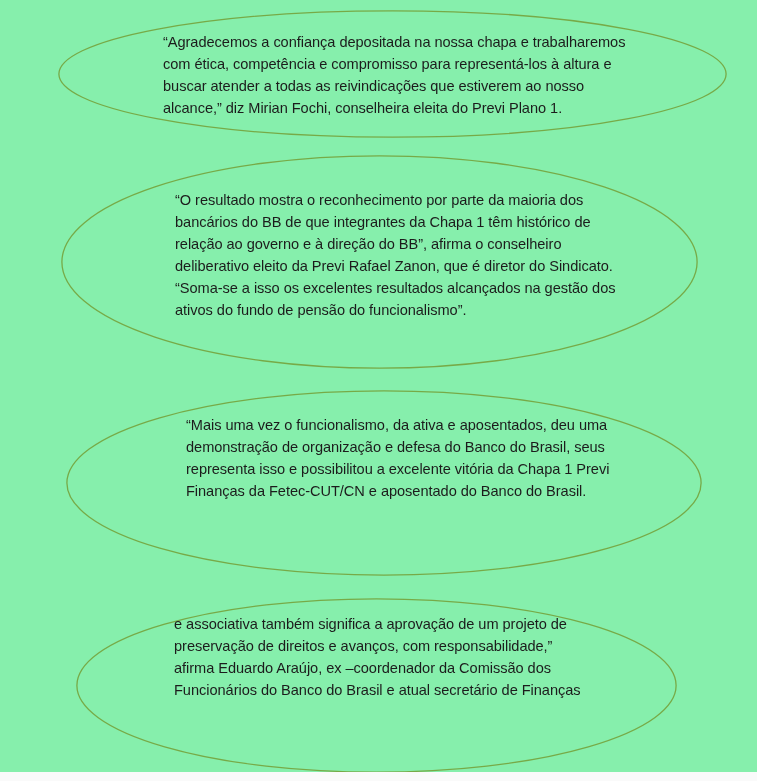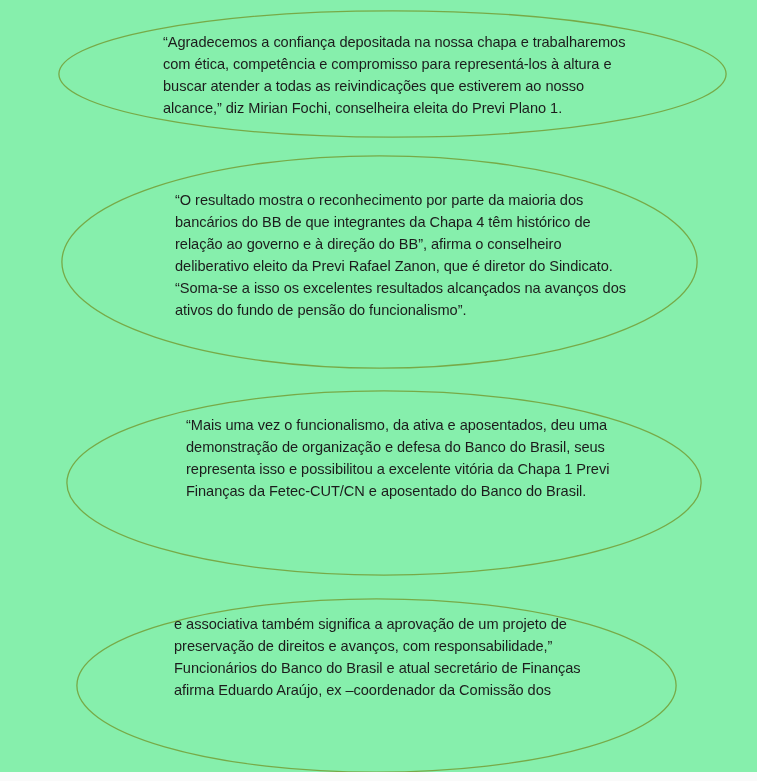--- a/index.html
+++ b/index.html
@@ -84,24 +84,24 @@
       <span class="line">alcance,” diz Mirian Fochi, conselheira eleita do Previ Plano 1.</span>
     </div>
   </div>
 
   <div class="quote-group" id="group-2">
     <svg class="ellipse-svg" width="637" height="214" viewBox="0 0 637 214">
       <ellipse cx="318.5" cy="107" rx="317.6" ry="106.2" fill="none" stroke="#77aa47" stroke-width="1.3"></ellipse>
     </svg>
     <div class="quote-text" style="color: rgb(28, 28, 28);">
       <span class="line">“O resultado mostra o reconhecimento por parte da maioria dos</span>
-      <span class="line">bancários do BB de que integrantes da Chapa 4 têm histórico de</span>
+      <span class="line">bancários do BB de que integrantes da Chapa 1 têm histórico de</span>
       <span class="line">relação ao governo e à direção do BB”, afirma o conselheiro</span>
       <span class="line">deliberativo eleito da Previ Rafael Zanon, que é diretor do Sindicato.</span>
-      <span class="line">“Soma-se a isso os excelentes resultados alcançados na avanços dos</span>
+      <span class="line">“Soma-se a isso os excelentes resultados alcançados na gestão dos</span>
       <span class="line">ativos do fundo de pensão do funcionalismo”.</span>
     </div>
   </div>
 
   <div class="quote-group" id="group-3">
     <svg class="ellipse-svg" width="636" height="186" viewBox="0 0 636 186">
       <ellipse cx="318" cy="93" rx="317.1" ry="92.2" fill="none" stroke="#77aa47" stroke-width="1.3"></ellipse>
     </svg>
     <div class="quote-text" style="color: rgb(28, 28, 28);">
       <span class="line">“Mais uma vez o funcionalismo, da ativa e aposentados, deu uma</span>
@@ -111,20 +111,20 @@
     </div>
   </div>
 
   <div class="quote-group" id="group-4">
     <svg class="ellipse-svg" width="601" height="175" viewBox="0 0 601 175">
       <ellipse cx="300.5" cy="87.5" rx="299.6" ry="86.7" fill="none" stroke="#77aa47" stroke-width="1.3"></ellipse>
     </svg>
     <div class="quote-text" style="color: rgb(28, 28, 28);">
       <span class="line">e associativa também significa a aprovação de um projeto de</span>
       <span class="line">preservação de direitos e avanços, com responsabilidade,”</span>
+      <span class="line">afirma Eduardo Araújo, ex –coordenador da Comissão dos</span>
       <span class="line">Funcionários do Banco do Brasil e atual secretário de Finanças</span>
-      <span class="line">afirma Eduardo Araújo, ex –coordenador da Comissão dos</span>
     </div>
   </div>
 
   <div class="bottom-band" style="background: rgb(250, 250, 250);"></div>
 
 </div>
 
 </body></html>

